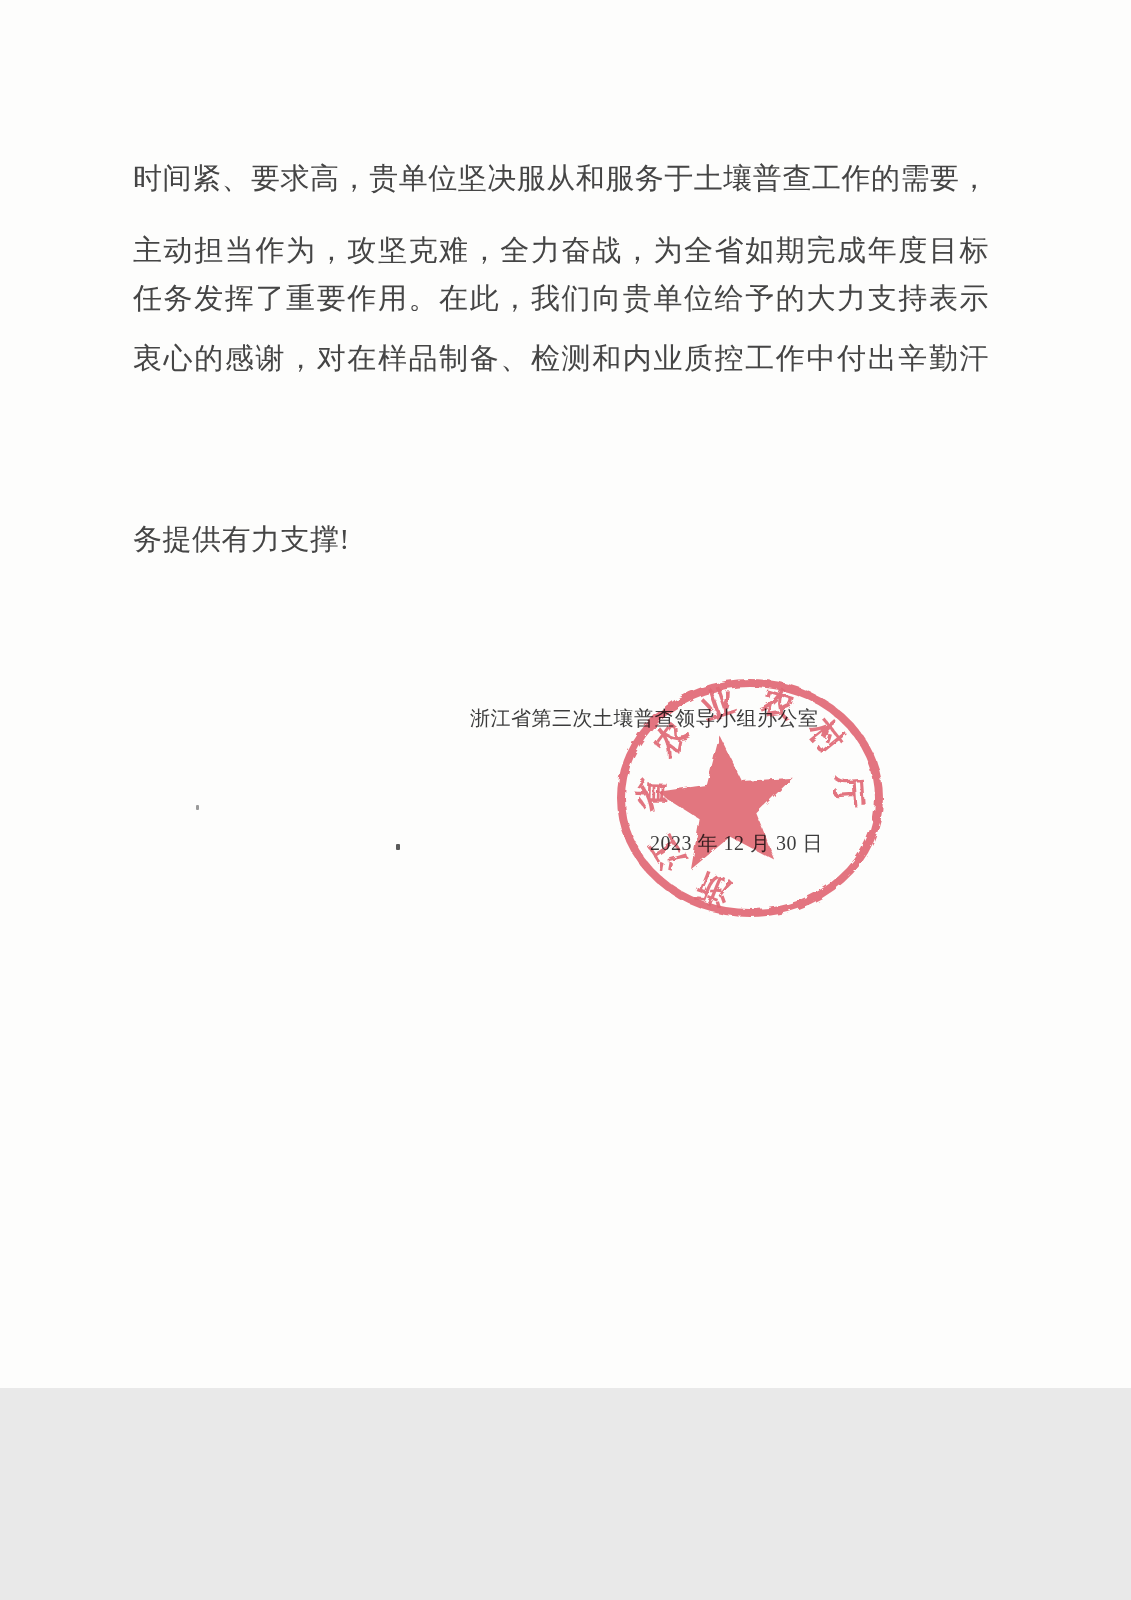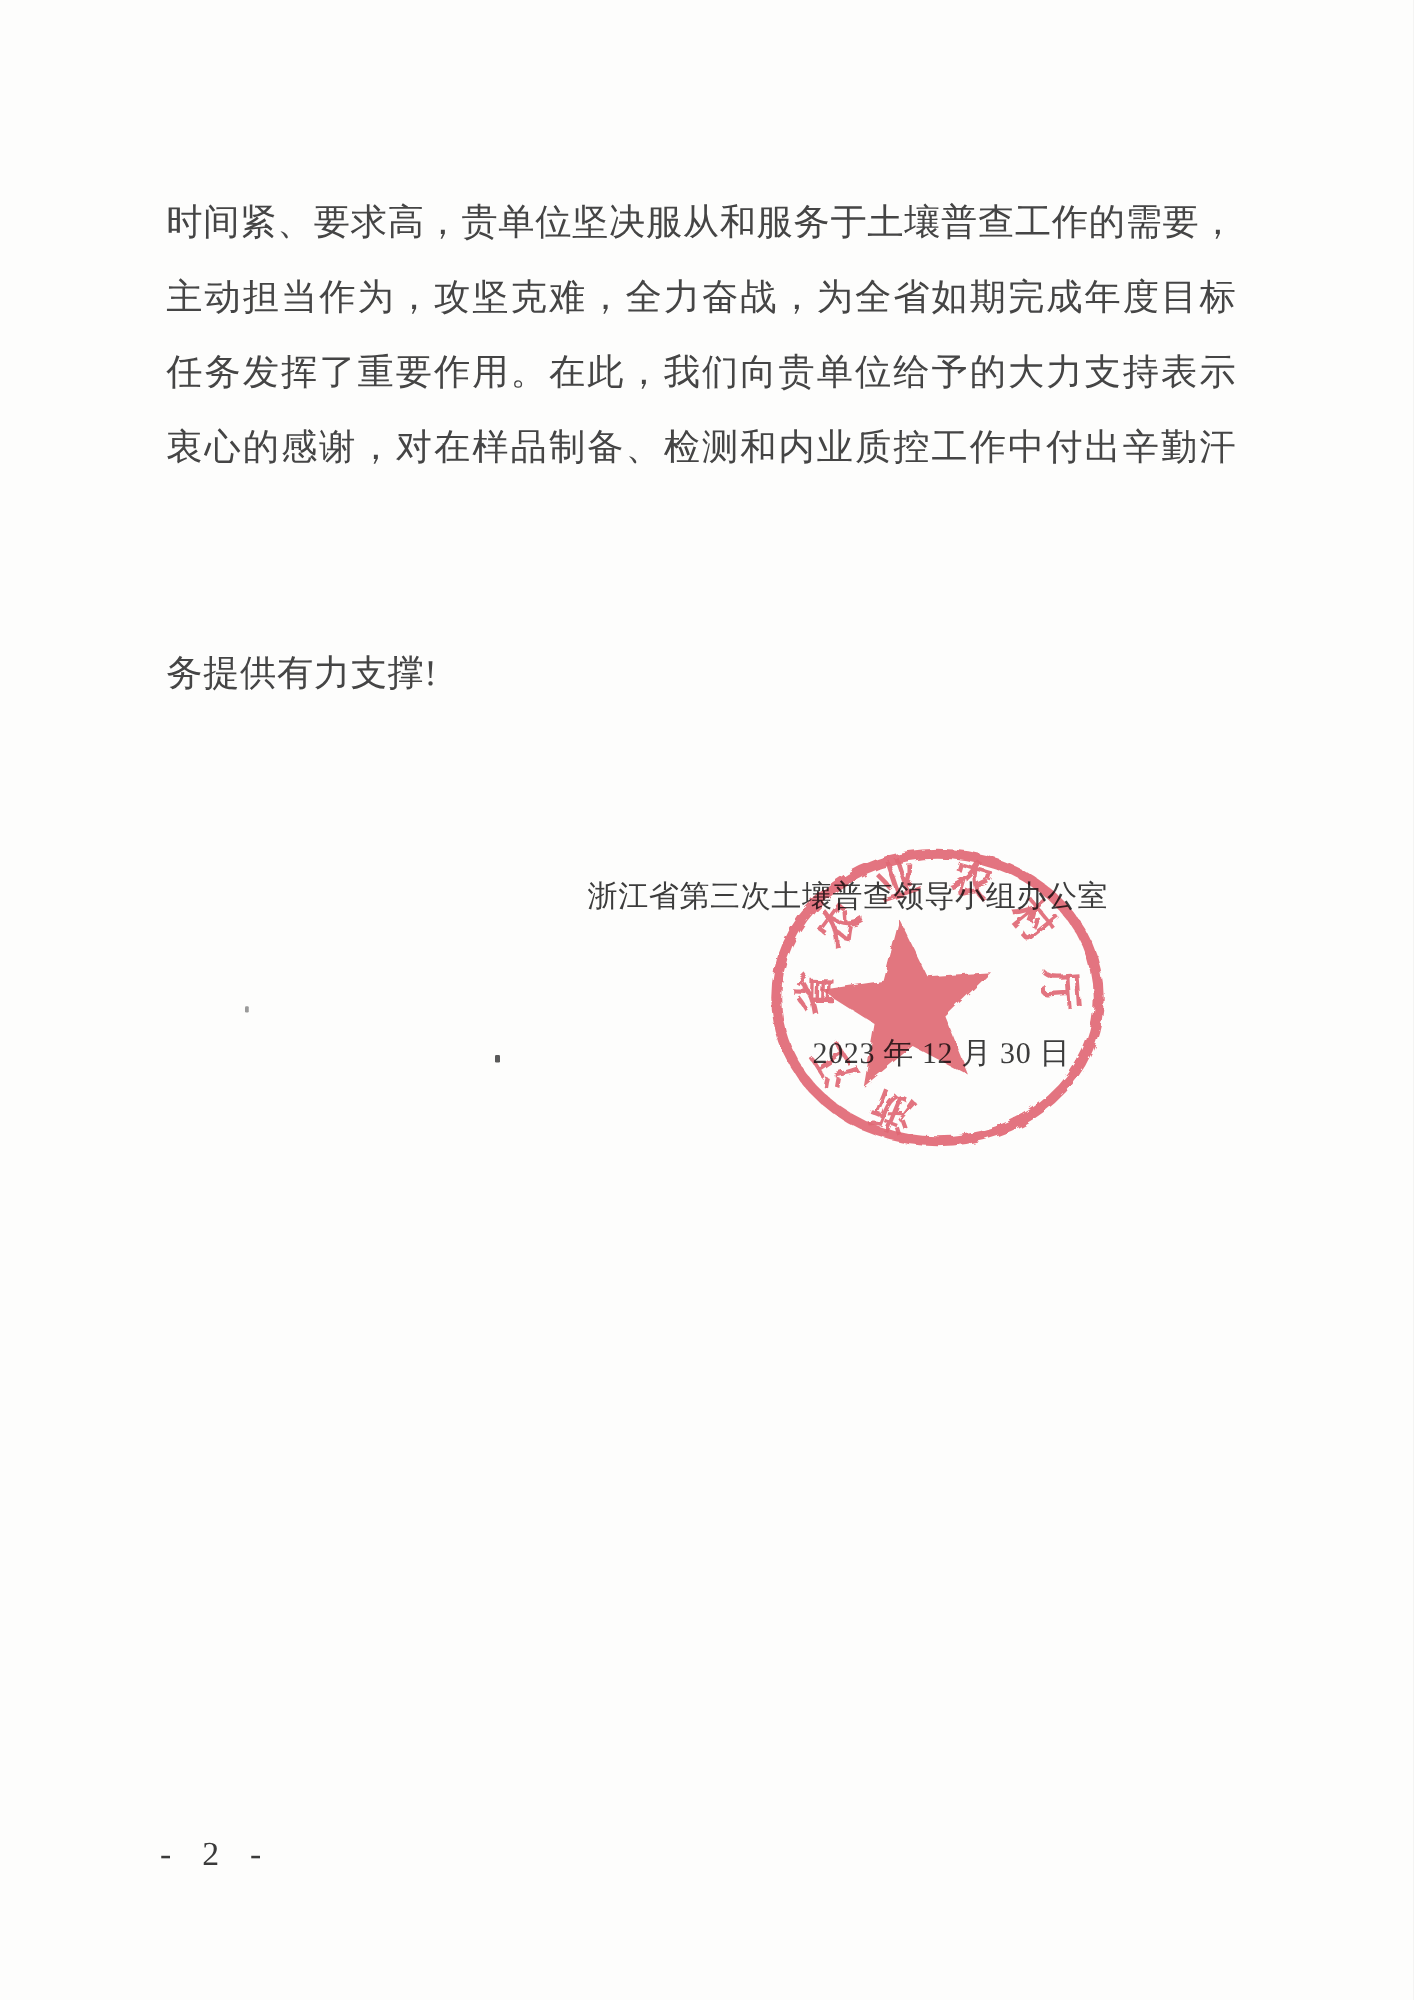--- a/index.html
+++ b/index.html
@@ -3,21 +3,21 @@
 <meta charset="utf-8">
 <style>
   html, body {
     margin: 0;
     padding: 0;
     background: #e9e9e9;
   }
   .page {
     position: relative;
     width: 1131px;
-    height: 1600px;
+    height: 1388px;
     margin: 0 auto;
     background: #fdfdfc;
     overflow: hidden;
     font-family: "Liberation Serif", "DejaVu Serif", serif;
     color: #424242;
   }
   .body-line {
     position: absolute;
     left: 133px;
     width: 856px;
@@ -29,21 +29,21 @@
     text-align-last: justify;
     overflow: hidden;
     white-space: nowrap;
   }
   .body-line.last {
     text-align: center;
     text-align-last: left;
   }
   .sig-line {
     position: absolute;
-    font-size: 24px;
+    font-size: 20px;
     line-height: 34px;
     color: #3c3c3c;
     white-space: nowrap;
     letter-spacing: 0.5px;
   }
   .page-number {
     position: absolute;
     left: 128px;
     top: 1468px;
     font-size: 27px;
@@ -76,21 +76,21 @@
   .speck-2 {
     left: 396px; top: 844px; width: 4px; height: 6px; background: #5a5a5a;
   }
 </style>
 </head>
 <body>
 
 <div class="page">
 
   <div class="body-line" style="top:160px">时间紧、要求高，贵单位坚决服从和服务于土壤普查工作的需要，</div>
-  <div class="body-line" style="top:220px">主动担当作为，攻坚克难，全力奋战，为全省如期完成年度目标</div>
+  <div class="body-line" style="top:232px">主动担当作为，攻坚克难，全力奋战，为全省如期完成年度目标</div>
   <div class="body-line" style="top:340px">衷心的感谢，对在样品制备、检测和内业质控工作中付出辛勤汗</div>
   <div class="body-line" style="top:280px">任务发挥了重要作用。在此，我们向贵单位给予的大力支持表示</div>
   <div class="body-line last" style="top:521px">务提供有力支撑!</div>
 
   <div class="sig-line" style="left:470px; top:701px">浙江省第三次土壤普查领导小组办公室</div>
   <div class="sig-line" style="left:650px; top:826px">2023 年 12 月 30 日</div>
 
   <svg class="seal" viewBox="-140 -125 280 250" aria-hidden="true">
     <defs>
       <filter id="rough" x="-20%" y="-20%" width="140%" height="140%">

